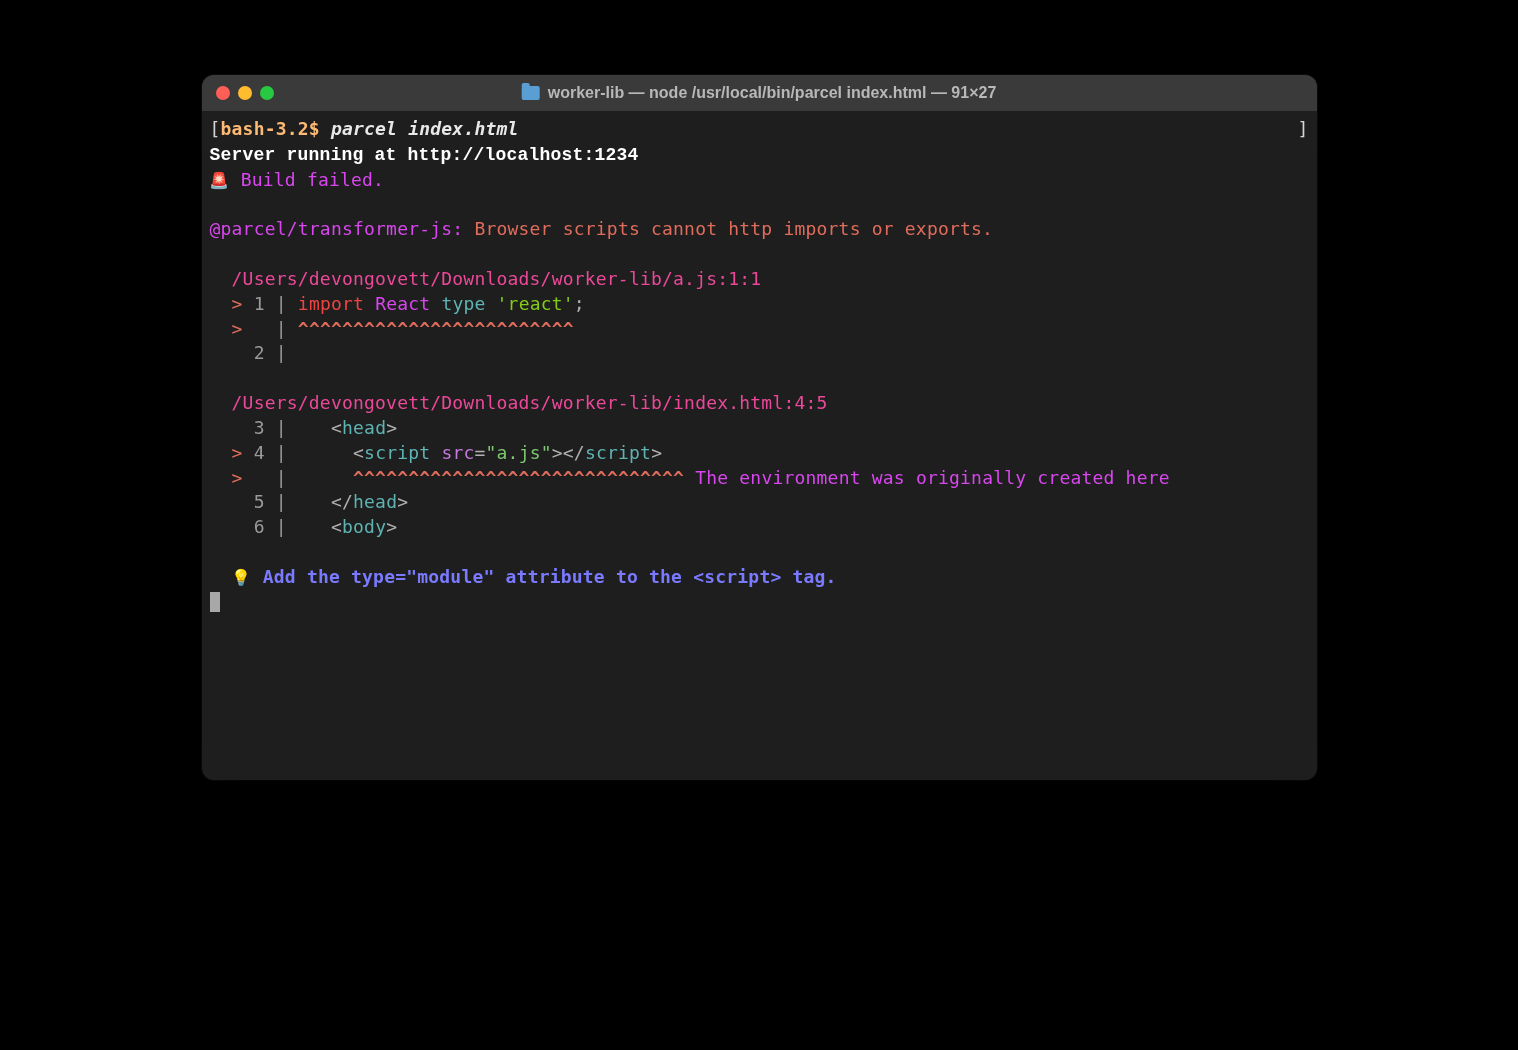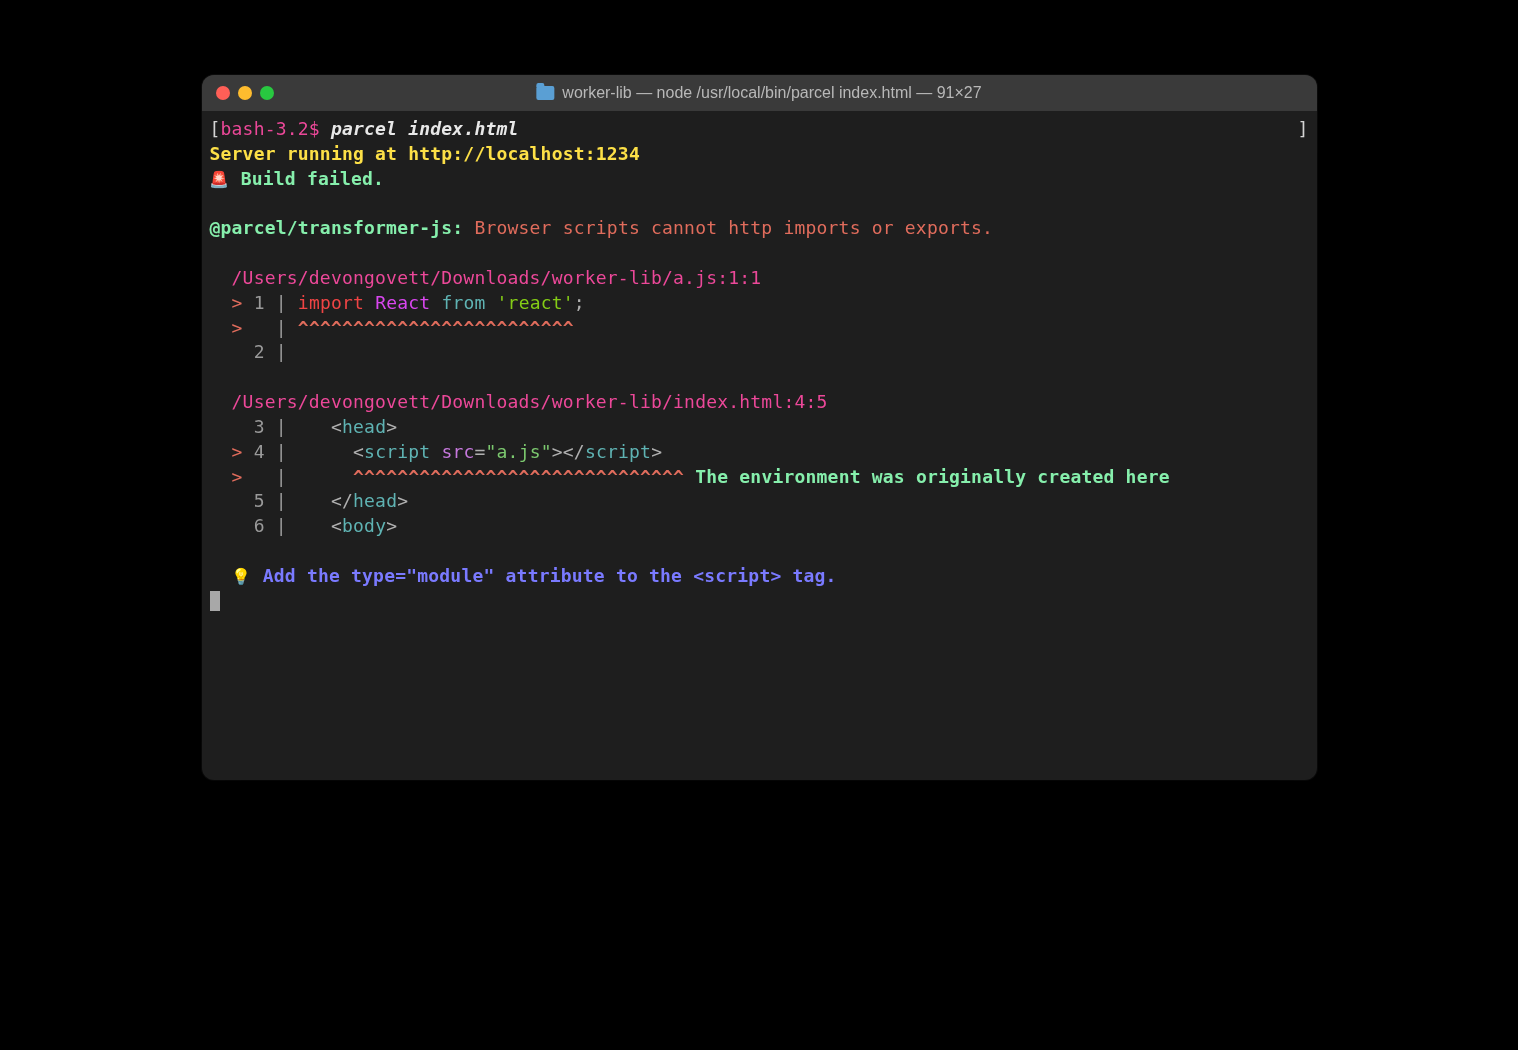--- a/index.html
+++ b/index.html
@@ -42,21 +42,21 @@
     .light.red { background: #ff5f57; }
     .light.yellow { background: #febc2e; }
     .light.green { background: #28c840; }
     .title-text {
       position: absolute;
       left: 50%;
       transform: translateX(-50%);
       color: #b8b8b8;
       font-family: -apple-system, 'Helvetica Neue', sans-serif;
       font-size: 16px;
-      font-weight: 400;
+      font-weight: 700;
       display: flex;
       align-items: center;
       gap: 8px;
     }
     .folder-icon {
       width: 18px;
       height: 14px;
       background: #5a9fd4;
       border-radius: 2px;
       position: relative;
@@ -73,24 +73,24 @@
     }
     .terminal-body {
       padding: 6px 8px;
       color: #d4d4d4;
       line-height: 1.38;
       font-size: 18px;
       letter-spacing: 0.2px;
       white-space: pre;
     }
     .prompt-bracket { color: #d4d4d4; }
-    .prompt { color: #ec4899; font-weight: normal; }
+    .prompt { color: #fdba74; font-weight: bold; }
     .cmd { color: #e8e8e8; font-weight: bold; font-style: italic; }
-    .blue-bold { color: #fde047; font-weight: bold; }
-    .red-bold { color: #86efac; font-weight: bold; }
+    .blue-bold { color: #ffffff; font-weight: bold; font-family: Liberation Mono, monospace; }
+    .red-bold { color: #d946ef; font-weight: normal; }
     .red { color: #e06c5c; }
     .file-path { color: #ec4899; }
     .gutter-ptr { color: #e06c5c; }
     .gutter { color: #9a9a9a; }
     .kw-import { color: #ef4444; }
     .ident { color: #d946ef; font-weight: normal; }
     .kw-from { color: #5fb3b3; }
     .str { color: #84cc16; }
     .punct { color: #b0b0b0; }
     .caret { color: #e06c5c; font-weight: bold; }
@@ -125,21 +125,21 @@
       <span>worker-lib — node /usr/local/bin/parcel index.html — 91×27</span>
     </div>
   </div>
   <div class="terminal-body"><span class="prompt-bracket">[</span><span class="prompt">bash-3.2$</span> <span class="cmd">parcel index.html</span><span style="float:right" class="prompt-bracket">]</span>
 <span class="blue-bold">Server running at http://localhost:1234</span>
 <span class="siren">🚨</span><span class="red-bold"> Build failed.</span>
 
 <span class="red-bold">@parcel/transformer-js:</span><span class="red"> Browser scripts cannot http imports or exports.</span>
 
   <span class="file-path">/Users/devongovett/Downloads/worker-lib/a.js:1:1</span>
-  <span class="gutter-ptr">&gt;</span> <span class="gutter">1</span> <span class="gutter">|</span> <span class="kw-import">import</span> <span class="ident">React</span> <span class="kw-from">from</span> <span class="str">'react'</span><span class="punct">;</span>
+  <span class="gutter-ptr">&gt;</span> <span class="gutter">1</span> <span class="gutter">|</span> <span class="kw-import">import</span> <span class="ident">React</span> <span class="kw-from">type</span> <span class="str">'react'</span><span class="punct">;</span>
   <span class="gutter-ptr">&gt;</span>   <span class="gutter">|</span> <span class="caret">^^^^^^^^^^^^^^^^^^^^^^^^^</span>
     <span class="gutter">2</span> <span class="gutter">|</span>
 
   <span class="file-path">/Users/devongovett/Downloads/worker-lib/index.html:4:5</span>
     <span class="gutter">3</span> <span class="gutter">|</span> <span>   </span><span class="tag-br">&lt;</span><span class="tag-name">head</span><span class="tag-br">&gt;</span>
   <span class="gutter-ptr">&gt;</span> <span class="gutter">4</span> <span class="gutter">|</span> <span>     </span><span class="tag-br">&lt;</span><span class="tag-name">script</span><span> </span><span class="attr">src</span><span class="tag-br">=</span><span class="attr-val">"a.js"</span><span class="tag-br">&gt;</span><span class="tag-br">&lt;/</span><span class="tag-name">script</span><span class="tag-br">&gt;</span>
   <span class="gutter-ptr">&gt;</span>   <span class="gutter">|</span> <span>     </span><span class="caret">^^^^^^^^^^^^^^^^^^^^^^^^^^^^^^</span><span class="red-bold"> The environment was originally created here</span>
     <span class="gutter">5</span> <span class="gutter">|</span> <span>   </span><span class="tag-br">&lt;/</span><span class="tag-name">head</span><span class="tag-br">&gt;</span>
     <span class="gutter">6</span> <span class="gutter">|</span> <span>   </span><span class="tag-br">&lt;</span><span class="tag-name">body</span><span class="tag-br">&gt;</span>
 

